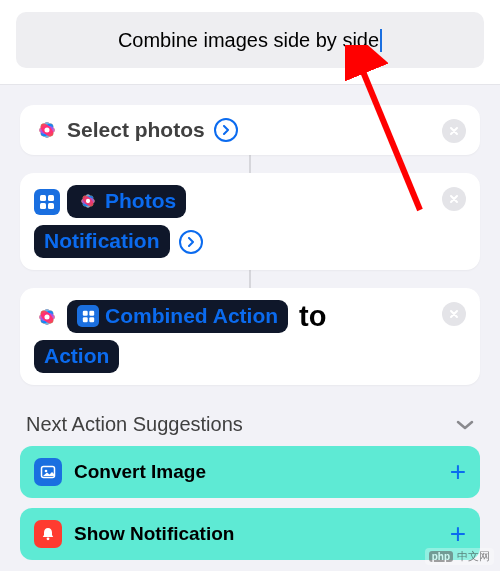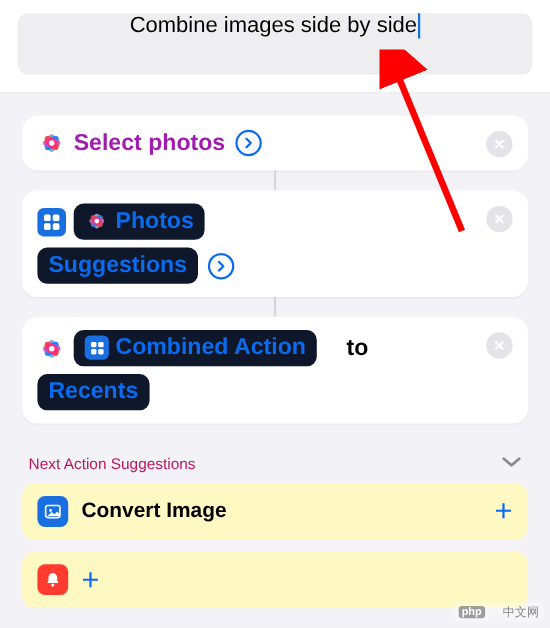--- a/index.html
+++ b/index.html
@@ -14,21 +14,21 @@
   .title-area {
     background: #fff;
     padding: 12px 16px 16px 16px;
     border-bottom: 1px solid #e5e5ea;
   }
   .title-bar {
     background: #eeeef1;
     border-radius: 10px;
     height: 56px;
     display: flex;
-    align-items: flex-start;
+    align-items: center;
     justify-content: center;
     padding: 0 14px;
   }
   .title-text {
     font-size: 20px;
     color: #000;
     border-right: 2px solid #1a6fe0;
     padding-right: 1px;
   }
   .content {
@@ -42,27 +42,27 @@
     box-shadow: 0 1px 2px rgba(0,0,0,0.04);
     position: relative;
     display: flex;
     align-items: center;
     flex-wrap: wrap;
     gap: 7px 7px;
   }
   .card-label {
     font-size: 21px;
     font-weight: 600;
-    color: #a21caf;
+    color: #404040;
   }
   .card-label-to {
-    font-size: 21px;
+    font-size: 29px;
     font-weight: 600;
     color: #000;
-    margin-left: 20px;
+    margin-left: 4px;
   }
   .token {
     background: #0f172a;
     border-radius: 9px;
     padding: 4px 10px 5px 10px;
     font-size: 21px;
     font-weight: 600;
     color: #0b6bef;
     display: inline-flex;
     align-items: center;
@@ -120,25 +120,25 @@
   }
   .grid-icon-sm svg { width: 13px; height: 13px; }
   .card .row-full { width: 100%; display: flex; align-items: center; gap: 7px; flex-wrap: wrap; padding-right: 34px; }
   .card .row-rest { display: flex; align-items: center; gap: 7px; flex-wrap: wrap; }
 
   .suggestions-header {
     display: flex;
     align-items: center;
     justify-content: space-between;
     padding: 28px 6px 10px 6px;
-    color: #be185d;
-    font-size: 14px;
+    color: #404040;
+    font-size: 20px;
   }
   .sugg-card {
-    background: #fef9c3;
+    background: #5eead4;
     border-radius: 12px;
     padding: 12px 14px;
     display: flex;
     align-items: center;
     gap: 12px;
     margin-bottom: 10px;
     position: relative;
   }
   .sugg-label {
     font-size: 19px;
@@ -166,21 +166,21 @@
     top: 45px;
     pointer-events: none;
     z-index: 50;
   }
   .watermark {
     position: absolute;
     right: 6px;
     bottom: 6px;
     display: flex;
     align-items: center;
-    gap: 16px;
+    gap: 4px;
     opacity: 0.7;
     font-size: 11px;
     color: #555;
     background: rgba(255,255,255,0.45);
     padding: 1px 4px;
     border-radius: 4px;
   }
   .watermark .wm-logo {
     font-weight: 700;
     background: #7b7b7b;
@@ -258,21 +258,21 @@
             <ellipse rx="6" ry="11" fill="#ff2d55" opacity="0.8" transform="rotate(315)"></ellipse>
             <circle r="3.5" fill="#fff"></circle>
           </g>
             </svg>
         </span>
         <span>Photos</span>
       </span>
     </div>
     <div class="row-rest">
       <span class="token">
-        <span>Suggestions</span>
+        <span>Notification</span>
       </span>
       <span class="more-btn">
         <svg viewBox="0 0 10 10">
             <path d="M3 1 L7 5 L3 9" stroke="#0b6bef" stroke-width="2" fill="none" stroke-linecap="round" stroke-linejoin="round"></path>
           </svg>
       </span>
     </div>
     <span class="remove-btn">
       <svg viewBox="0 0 10 10">
           <path d="M2 2 L8 8 M8 2 L2 8" stroke="#fff" stroke-width="2" stroke-linecap="round"></path>
@@ -307,21 +307,21 @@
               <rect x="1" y="9" width="6" height="6" rx="1.5" fill="#fff"></rect>
               <rect x="9" y="9" width="6" height="6" rx="1.5" fill="#fff"></rect>
             </svg>
         </span>
         <span>Combined Action</span>
       </span>
       <span class="card-label-to">to</span>
     </div>
     <div class="row-rest">
       <span class="token">
-        <span>Recents</span>
+        <span>Action</span>
       </span>
     </div>
     <span class="remove-btn">
       <svg viewBox="0 0 10 10">
           <path d="M2 2 L8 8 M8 2 L2 8" stroke="#fff" stroke-width="2" stroke-linecap="round"></path>
         </svg>
     </span>
   </div>
 
   <div class="suggestions-header">
@@ -345,20 +345,21 @@
     <span class="add-btn">+</span>
   </div>
 
   <div class="sugg-card">
     <span class="icon-box red">
       <svg viewBox="0 0 16 16">
           <path d="M8 2 C5.5 2 4 4 4 6.5 V9 L2.8 11 H13.2 L12 9 V6.5 C12 4 10.5 2 8 2 Z" fill="#fff"></path>
           <circle cx="8" cy="12.8" r="1.4" fill="#fff"></circle>
         </svg>
     </span>
+    <span class="sugg-label">Show Notification</span>
     <span class="add-btn">+</span>
   </div>
 
 </div>
 
 <svg class="arrow-annotation" width="90" height="180">
   <defs>
     <marker id="ah" markerWidth="9" markerHeight="9" refX="3" refY="4.5" orient="auto">
       <polygon points="0,0 9,4.5 0,9" fill="#ff0000"></polygon>
     </marker>

